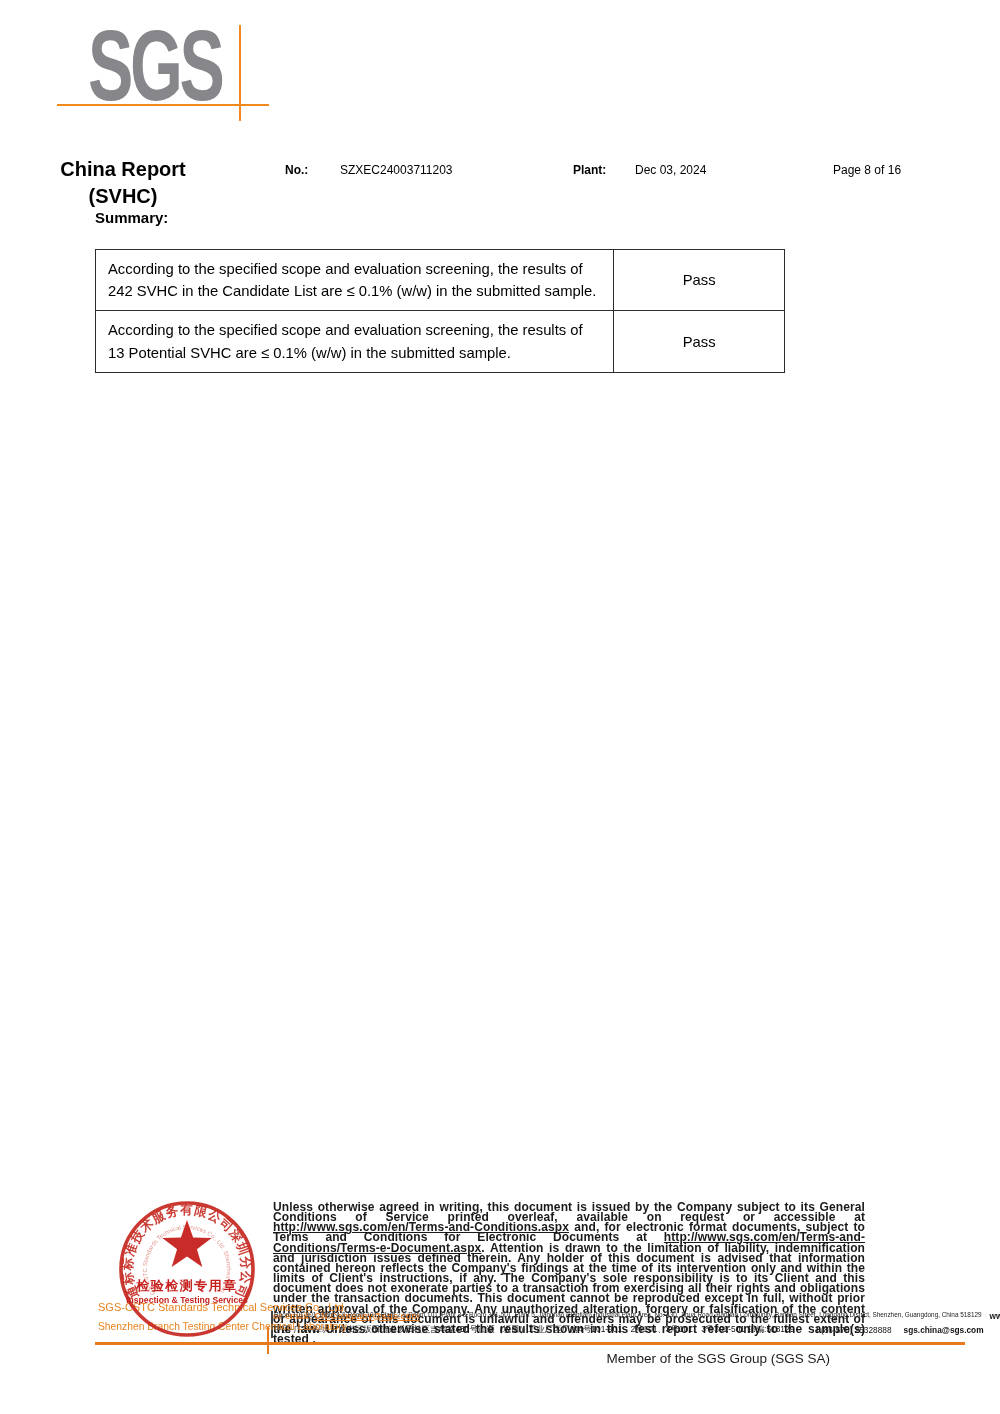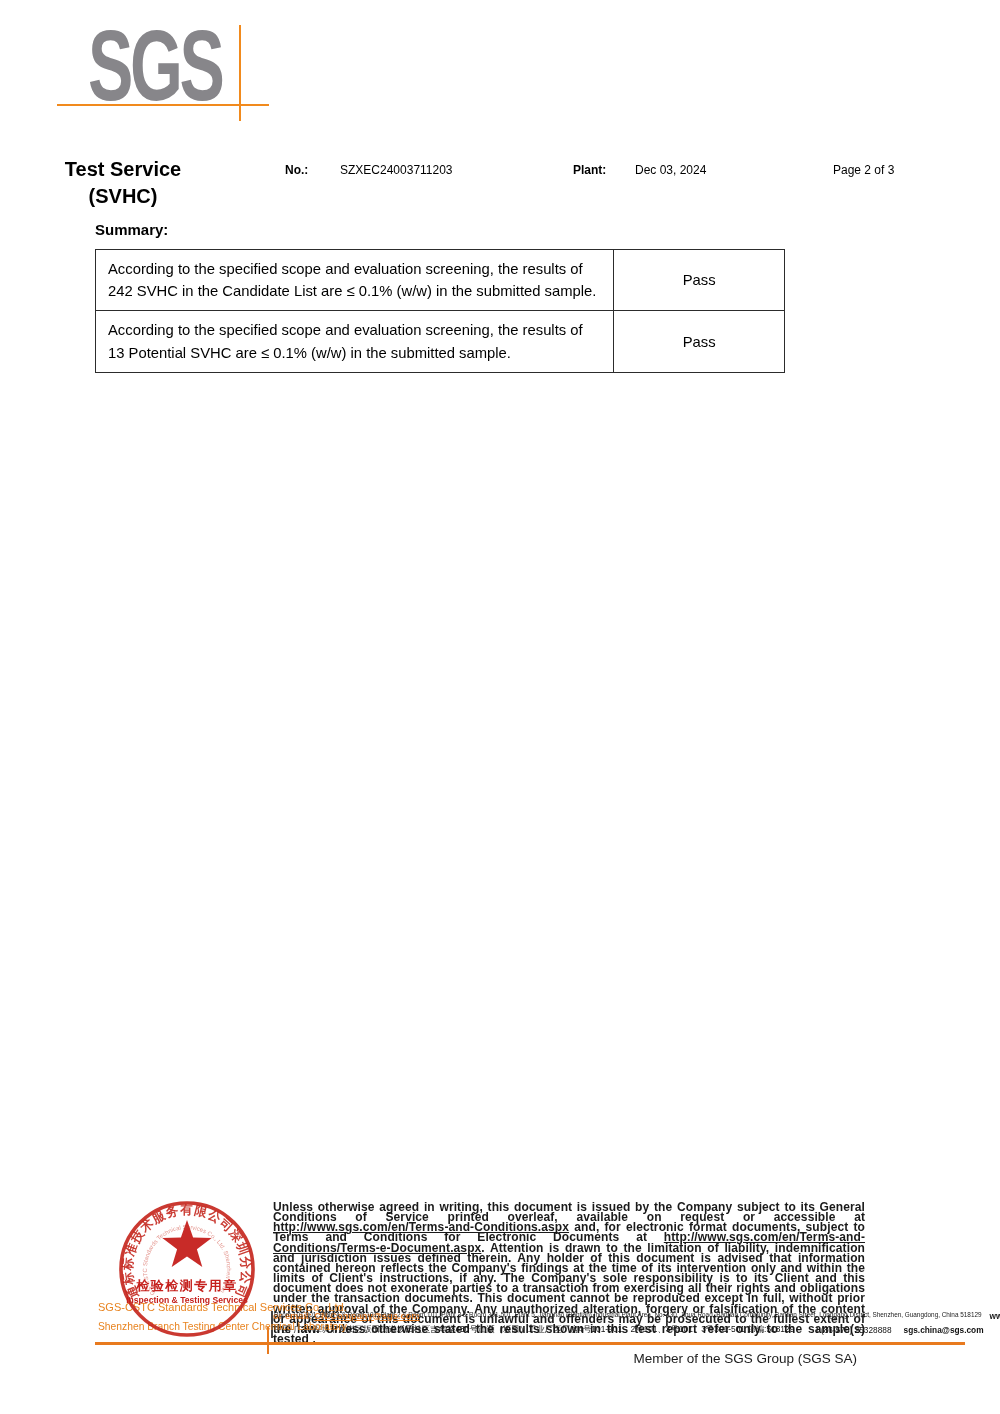--- a/index.html
+++ b/index.html
@@ -27,21 +27,21 @@
   .title-block { position: absolute; left: 55px; top: 156px; width: 136px; text-align: center; }
   .title-block .l1, .title-block .l2 { font-size: 20px; font-weight: bold; line-height: 1.35; color: #000; }
   .hdr { position: absolute; top: 163px; font-size: 12px; color: #000; white-space: nowrap; }
   .hdr.b { font-weight: bold; }
   .no-label   { left: 285px; }
   .no-value   { left: 340px; }
   .date-label { left: 573px; }
   .date-value { left: 635px; }
   .page-info  { left: 833px; }
   
-  .summary-heading { position: absolute; left: 95px; top: 221px; font-size: 15px; font-weight: bold; color: #000; }
+  .summary-heading { position: absolute; left: 95px; top: 209px; font-size: 15px; font-weight: bold; color: #000; }
   table.summary { position: absolute; left: 95px; top: 249px; width: 690px; border-collapse: collapse; }
   table.summary td { border: 1.5px solid #2c2c2c; font-size: 14.8px; color: #000; vertical-align: middle; }
   td.desc { width: 610px; padding: 8px 12px 8px 12px; line-height: 1.5; }
   td.result { width: 200px; text-align: center; }
   
   .org-lines { position: absolute; left: 98px; top: 1298px; width: 220px; color: #e8831f; z-index: 1; line-height: 19px; white-space: nowrap; }
   .org-lines .o1 { font-size: 11px; }
   .org-lines .o2 { font-size: 10.3px; }
   .stamp { position: absolute; left: 112px; top: 1194px; z-index: 2; pointer-events: none; }
   .legal {
@@ -56,40 +56,40 @@
   }
   .addr-block { position: absolute; left: 274px; top: 1311px; width: 674px; }
   .addr-row1 { display: flex; justify-content: space-between; align-items: flex-start; font-size: 6.4px; color: #222; white-space: nowrap; }
   .addr-row1 .site { font-size: 8.3px; font-weight: bold; color: #1a1a1a; margin-left: 8px; }
   .addr-row2 { display: flex; align-items: flex-end; font-size: 8.4px; color: #111; margin-top: 3px; white-space: nowrap; }
   .addr-row2 .phone { margin-left: 22px; font-size: 8.3px; }
   .addr-row2 .mail  { margin-left: 12px; font-size: 8.3px; font-weight: bold; }
   .addr-vline { position: absolute; left: 271px; top: 1311px; width: 1.5px; height: 27px; background: #444; }
   .footer-hline { position: absolute; left: 95px; top: 1342px; width: 870px; height: 2.5px; background: #e87a1e; }
   .footer-vtick { position: absolute; left: 267px; top: 1327px; width: 1.5px; height: 27px; background: #e87a1e; }
-  .member { position: absolute; top: 1351px; right: 143px; font-size: 13.5px; color: #1c1c1c; }
+  .member { position: absolute; top: 1351px; right: 170px; font-size: 13.5px; color: #1c1c1c; }
 </style>
 </head>
 <body>
 
 <div class="page">
 
   <div class="logo-text">SGS</div>
   <div class="logo-hline"></div>
   <div class="logo-vline"></div>
 
   <div class="title-block">
-    <div class="l1">Test Service</div>
+    <div class="l1">China Report</div>
     <div class="l2">(SVHC)</div>
   </div>
   <div class="hdr b no-label">No.:</div>
   <div class="hdr no-value">SZXEC24003711203</div>
   <div class="hdr b date-label">Plant:</div>
   <div class="hdr date-value">Dec 03, 2024</div>
-  <div class="hdr page-info">Page 2 of 3</div>
+  <div class="hdr page-info">Page 8 of 16</div>
 
   <div class="summary-heading">Summary:</div>
   <table class="summary">
     <tbody>
         <tr>
       <td class="desc">According to the specified scope and evaluation screening, the results of 242 SVHC in the Candidate List are ≤ 0.1% (w/w) in the submitted sample.</td>
       <td class="result">Pass</td>
     </tr>
     <tr>
       <td class="desc">According to the specified scope and evaluation screening, the results of 13 Potential SVHC are ≤ 0.1% (w/w) in the submitted sample.</td>

